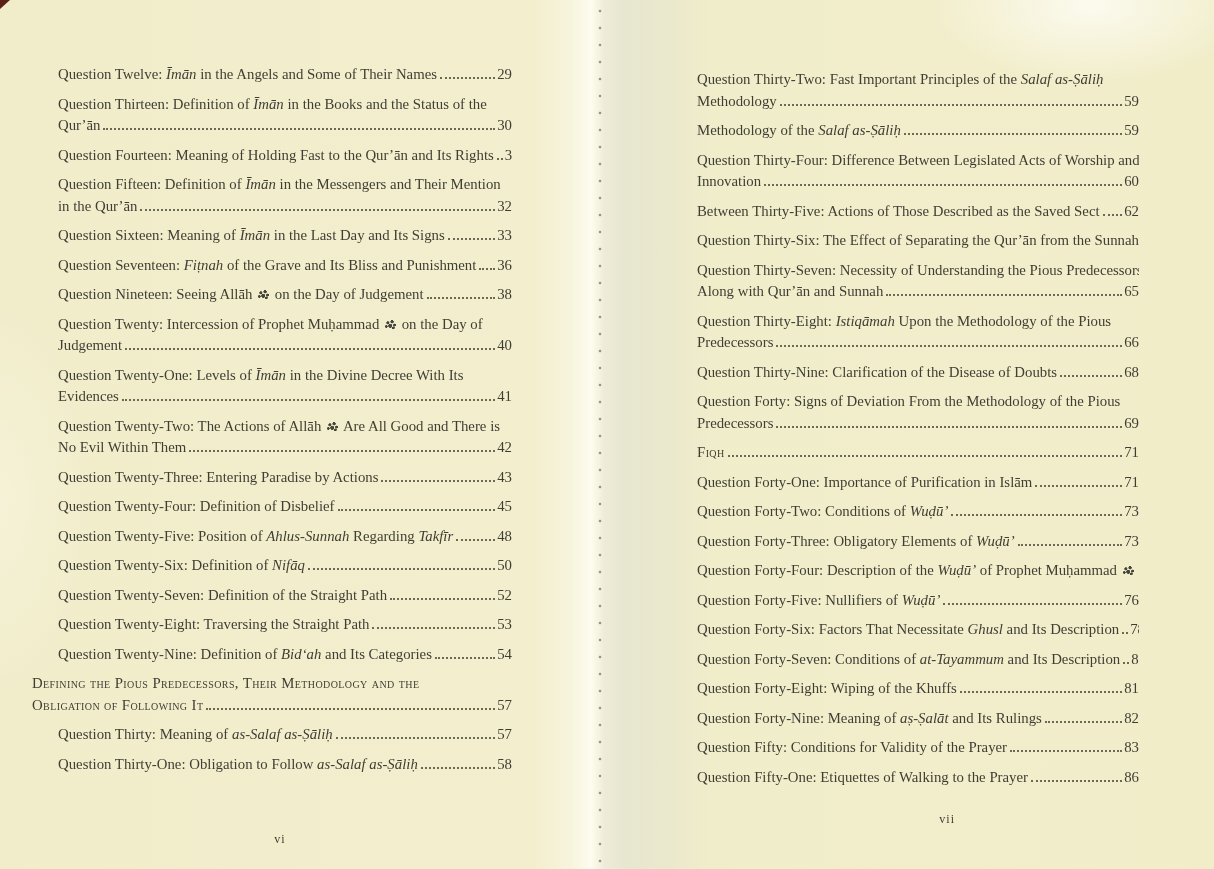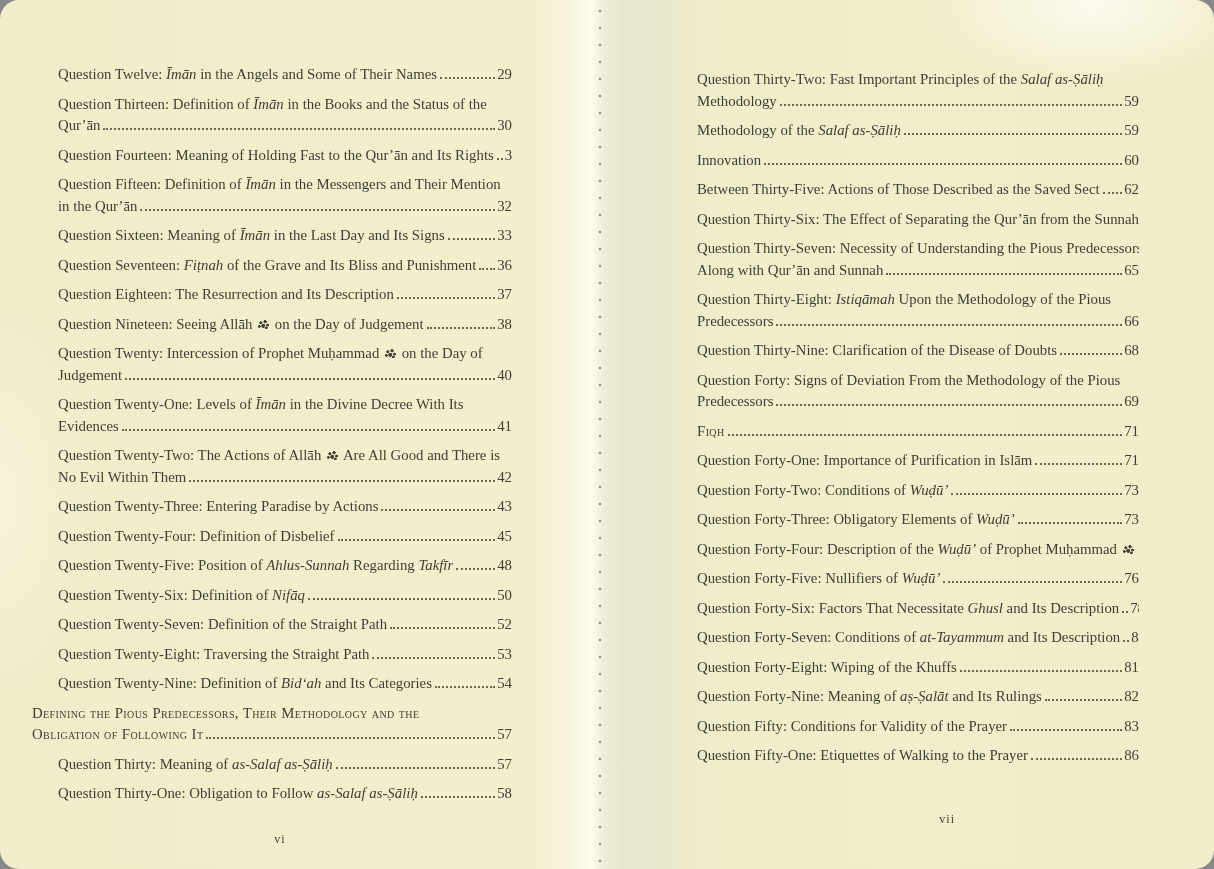--- a/index.html
+++ b/index.html
@@ -17,21 +17,20 @@
         #f1edcb 0%,
         #f3efce 44%,
         #f7f4dd 47.0%,
         #fdfcee 48.7%,
         #eeecd8 49.8%,
         #e7e6cf 51.5%,
         #eae8cd 54.5%,
         #f0edcb 58.5%,
         #f2eecc 75%,
         #f1edc9 100%);
-    border-radius: 19px;
   }
   .corner-tl{
     position:absolute;top:0;left:0;width:0;height:0;
     border-top:9px solid #5d2017;border-right:10px solid transparent;
   }
   .stitches{
     position:absolute;left:598px;top:8px;bottom:4px;width:4px;
     background-image:radial-gradient(circle at 2px 3px, rgba(80,78,58,.55) 1px, rgba(80,78,58,0) 1.7px);
     background-size:4px 17px;background-repeat:repeat-y;
   }
@@ -115,27 +114,20 @@
       </div>
       <div class="entry">
         <div class="line last">
           <span class="txt"><span>Question Seventeen: </span><em>Fiṭnah</em><span> of the Grave and Its Bliss and Punishment</span></span>
           <span class="dots"></span>
           <span class="pg">36</span>
         </div>
       </div>
       <div class="entry">
         <div class="line last">
-          <span class="txt"><span>Question Eighteen: The Resurrection and Its Description</span></span>
-          <span class="dots"></span>
-          <span class="pg">37</span>
-        </div>
-      </div>
-      <div class="entry">
-        <div class="line last">
           <span class="txt"><span>Question Nineteen: Seeing Allāh </span><span class="hon"></span><span> on the Day of Judgement</span></span>
           <span class="dots"></span>
           <span class="pg">38</span>
         </div>
       </div>
       <div class="entry">
         <div class="line"><span class="txt"><span>Question Twenty: Intercession of Prophet Muḥammad </span><span class="hon"></span><span> on the Day of</span></span></div>
         <div class="line last">
           <span class="txt"><span>Judgement</span></span>
           <span class="dots"></span>
@@ -240,20 +232,21 @@
         </div>
       </div>
       <div class="entry">
         <div class="line last">
           <span class="txt"><span>Methodology of the </span><em>Salaf as-Ṣāliḥ</em></span>
           <span class="dots"></span>
           <span class="pg">59</span>
         </div>
       </div>
       <div class="entry">
+        <div class="line"><span class="txt"><span>Question Thirty-Four: Difference Between Legislated Acts of Worship and</span></span></div>
         <div class="line last">
           <span class="txt"><span>Innovation</span></span>
           <span class="dots"></span>
           <span class="pg">60</span>
         </div>
       </div>
       <div class="entry">
         <div class="line last">
           <span class="txt"><span>Between Thirty-Five: Actions of Those Described as the Saved Sect</span></span>
           <span class="dots"></span>

